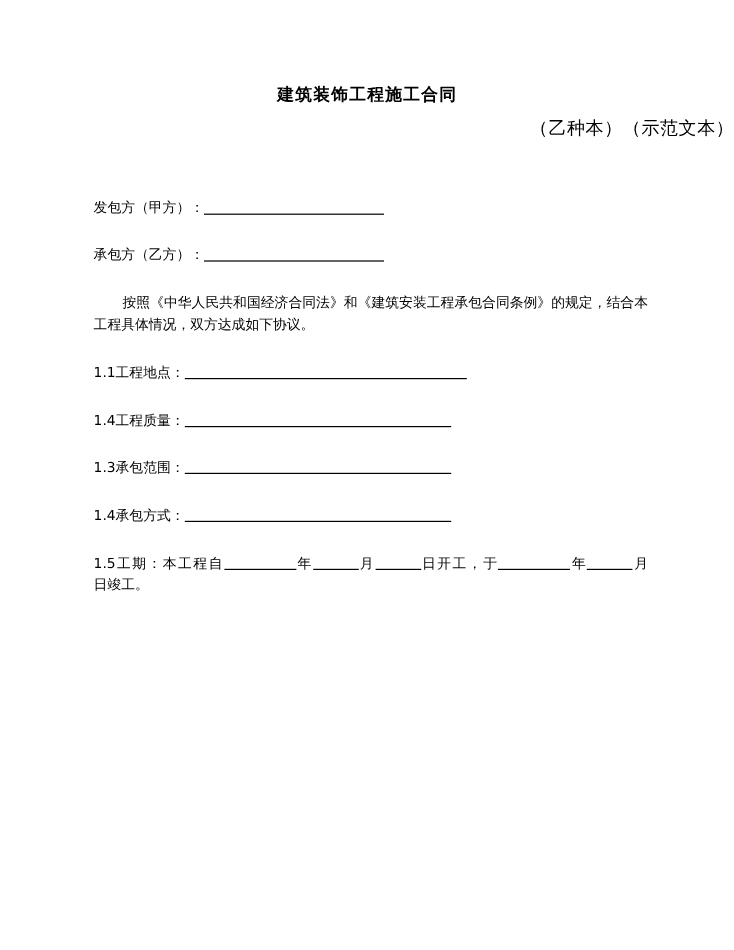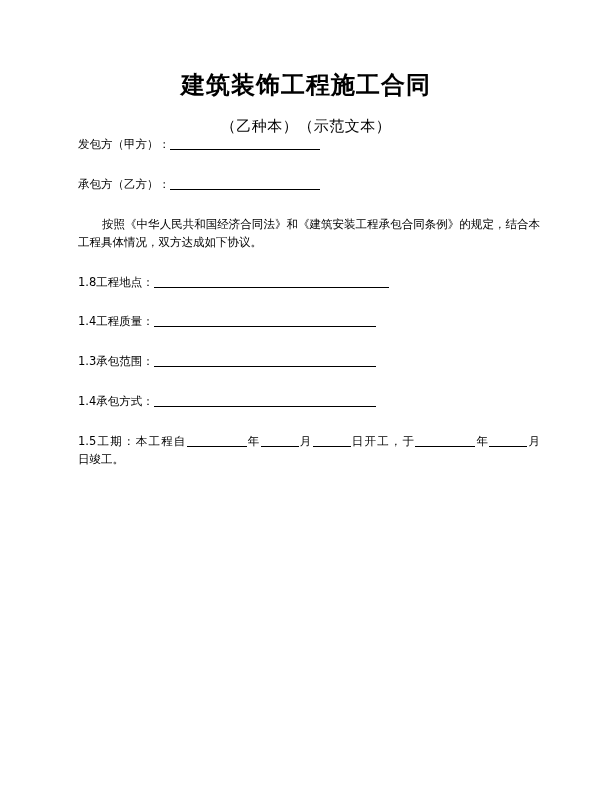--- a/index.html
+++ b/index.html
@@ -17,33 +17,34 @@
   }
   .page {
     width: 612px;
     height: 792px;
     box-sizing: border-box;
     padding: 0;
     position: relative;
   }
   .doc-title {
     text-align: center;
-    font-size: 24px;
+    font-size: 14px;
     font-weight: bold;
     letter-spacing: 1px;
     margin-top: 70px;
     line-height: 1.3;
   }
   .doc-subtitle {
-    text-align: center;
+    text-align: right;
     font-size: 15px;
     font-weight: normal;
     letter-spacing: 0.5px;
   }
   .body-block {
+    margin-top: 48px;
     padding-left: 78px;
     padding-right: 72px;
   }
   .para {
     font-size: 11.5px;
     line-height: 1.55;
     margin: 0 0 22px 0;
     text-align: justify;
   }
   .para.indent {
@@ -81,21 +82,21 @@
     </p>
 
     <p class="para">
       <span class="label">承包方（乙方）：</span><span class="rule r-sign"></span>
     </p>
 
     <p class="para indent">按照《中华人民共和国经济合同法》和《建筑安装工程承包合同条例》的规定，结合本工程具体情况，双方达成如下协议。</p>
 
 
     <p class="para">
-      <span class="label">1.8</span><span class="label">工程地点：</span><span class="rule r-long"></span>
+      <span class="label">1.1</span><span class="label">工程地点：</span><span class="rule r-long"></span>
     </p>
 
     <p class="para">
       <span class="label">1.4</span><span class="label">工程质量：</span><span class="rule r-long2"></span>
     </p>
 
     <p class="para">
       <span class="label">1.3</span><span class="label">承包范围：</span><span class="rule r-long2"></span>
     </p>
 

